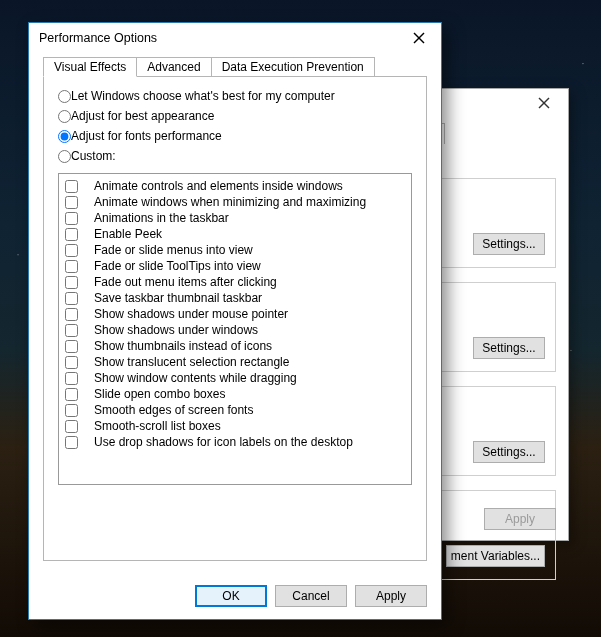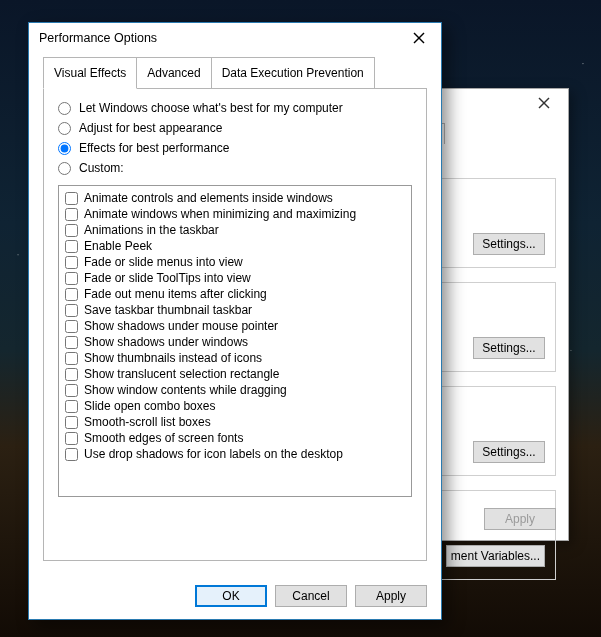--- a/index.html
+++ b/index.html
@@ -148,21 +148,21 @@
   flex-direction: column;
 }
 .tabs {
   display: flex;
   position: relative;
   margin-bottom: 0;
 }
 .tab {
   border: 1px solid #b5b5b5;
   background: #fff;
-  padding: 8px 10px;
+  padding: 2px 10px;
   font-size: 12px;
   cursor: pointer;
   position: relative;
   margin-right: -1px;
   z-index: 1;
 }
 .tab.active {
   border-bottom: 1px solid #fff;
   z-index: 3;
 }
@@ -177,39 +177,38 @@
   z-index: 2;
 }
 .instruction {
   font-size: 12px;
   margin-bottom: 14px;
   line-height: 1.35;
 }
 .radio-row {
   display: flex;
   align-items: center;
-  gap: 8px;
   margin-bottom: 6px;
   cursor: pointer;
 }
 .radio-row input[type=radio] {
   width: 13px; height: 13px;
 }
 .checklist {
   border: 1px solid #999;
   padding: 4px 6px;
   margin-top: 4px;
   overflow-y: auto;
   background: #fff;
   height: 312px;
 }
 .check-row {
   display: flex;
   align-items: center;
-  gap: 6px;
+  gap: 16px;
   padding: 1px 0;
   cursor: pointer;
 }
 .check-row input[type=checkbox] {
   width: 13px; height: 13px;
 }
 .button-row {
   display: flex;
   justify-content: flex-end;
   gap: 8px;
@@ -291,21 +290,21 @@
           <label class="radio-row">
             <input type="radio" name="perfmode" style="">
             <span>Let Windows choose what's best for my computer</span>
           </label>
           <label class="radio-row">
             <input type="radio" name="perfmode" style="">
             <span>Adjust for best appearance</span>
           </label>
           <label class="radio-row">
             <input type="radio" name="perfmode" checked="" style="">
-            <span>Effects for best performance</span>
+            <span>Adjust for fonts performance</span>
           </label>
           <label class="radio-row">
             <input type="radio" name="perfmode" style="">
             <span>Custom:</span>
           </label>
         </div>
       <div class="checklist" id="check-list">
           <label class="check-row">
             <input type="checkbox" style="">
             <span>Animate controls and elements inside windows</span>
@@ -357,25 +356,25 @@
           <label class="check-row">
             <input type="checkbox" style="">
             <span>Show window contents while dragging</span>
           </label>
           <label class="check-row">
             <input type="checkbox" style="">
             <span>Slide open combo boxes</span>
           </label>
           <label class="check-row">
             <input type="checkbox" style="">
+            <span>Smooth edges of screen fonts</span>
+          </label>
+          <label class="check-row">
+            <input type="checkbox" style="">
             <span>Smooth-scroll list boxes</span>
-          </label>
-          <label class="check-row">
-            <input type="checkbox" style="">
-            <span>Smooth edges of screen fonts</span>
           </label>
           <label class="check-row">
             <input type="checkbox" style="">
             <span>Use drop shadows for icon labels on the desktop</span>
           </label>
         </div>
     </div>
   </div>
 
   <div class="button-row">

